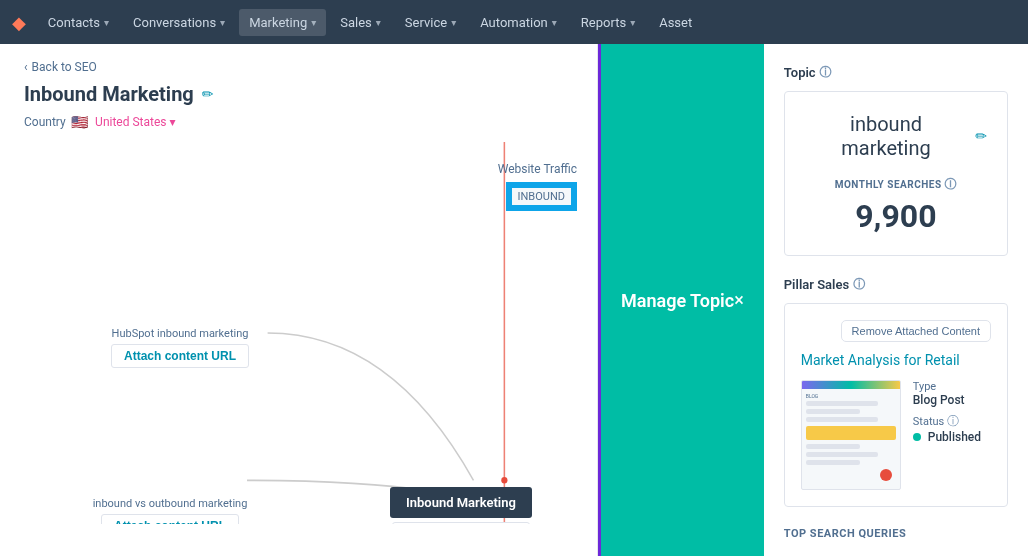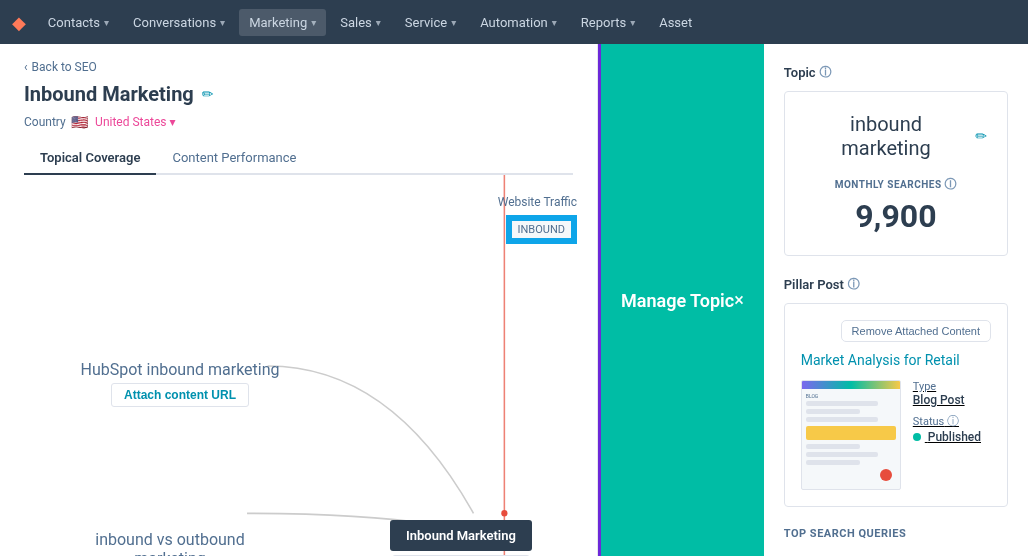--- a/index.html
+++ b/index.html
@@ -136,21 +136,21 @@
       padding: 2px 6px;
       border: 6px solid #0ea5e9;
     }
 
     
     .topic-node {
       position: absolute;
       text-align: center;
     }
     .topic-node-label {
-      font-size: 16px;
+      font-size: 11px;
       color: #516f90;
       margin-bottom: 4px;
       text-align: center;
     }
     .attach-url-btn {
       background: #fff;
       border: 1px solid #dfe3eb;
       color: #0091ae;
       font-size: 12px;
       font-weight: 600;
@@ -326,21 +326,21 @@
     
     .thumbnail-strip { height: 8px; width: 100%; }
     .thumbnail-body { padding: 4px; }
     .thumbnail-line { height: 5px; background: #dfe3eb; border-radius: 2px; margin-bottom: 3px; }
     .thumbnail-line.short { width: 60%; }
     .thumbnail-line.medium { width: 80%; }
     .thumbnail-yellow { height: 14px; background: #f7c948; border-radius: 2px; margin: 4px 0; }
     .thumbnail-red-dot { width: 12px; height: 12px; background: #e74c3c; border-radius: 50%; position: absolute; bottom: 8px; right: 8px; }
 
     .pillar-meta { font-size: 12px; }
-    .meta-row { margin-bottom: 6px; text-decoration: underline; }
+    .meta-row { margin-bottom: 6px; }
     .meta-key { color: #516f90; font-size: 11px; }
     .meta-val { color: #2d3e50; font-size: 12px; font-weight: 500; }
     .status-dot { display: inline-block; width: 8px; height: 8px; border-radius: 50%; background: #00bda5; margin-right: 4px; }
 
     .top-queries-label {
       font-size: 11px;
       font-weight: 700;
       color: #516f90;
       letter-spacing: 0.5px;
       text-transform: uppercase;
@@ -396,24 +396,20 @@
         <h1 class="page-title">Inbound Marketing</h1>
         <span class="edit-icon">✏</span>
       </div>
       <div class="country-row">
         <span>Country</span>
         <span class="flag">🇺🇸</span>
         <span class="country-link">
           <span>United States</span>
           <span>▾</span>
         </span>
-      </div>
-      <div class="tabs">
-        <div class="tab active">Topical Coverage</div>
-        <div class="tab">Content Performance</div>
       </div>
     </div>
 
     <div class="graph-area">
 
       <svg class="graph-svg" viewBox="0 0 580 350" preserveAspectRatio="none">
 
         <line x1="490" y1="0" x2="490" y2="350" stroke="#e74c3c" stroke-width="1.5" opacity="0.7"></line>
 
         <path d="M 260 175 Q 380 175 460 310" stroke="#ccc" stroke-width="1.5" fill="none"></path>
@@ -464,21 +460,21 @@
           <span class="topic-edit-icon">✏</span>
         </div>
         <div class="monthly-label">
           <span>MONTHLY SEARCHES</span>
           <span class="info-icon">ⓘ</span>
         </div>
         <div class="monthly-count">9,900</div>
       </div>
 
       <div class="section-label">
-        <span>Pillar Post</span>
+        <span>Pillar Sales</span>
         <span class="info-icon">ⓘ</span>
       </div>
 
       <div class="pillar-box">
         <button class="remove-btn">Remove Attached Content</button>
         <a class="market-analysis-link">Market Analysis for Retail</a>
 
         <div class="pillar-content-row">
 
           <div class="pillar-thumbnail">

